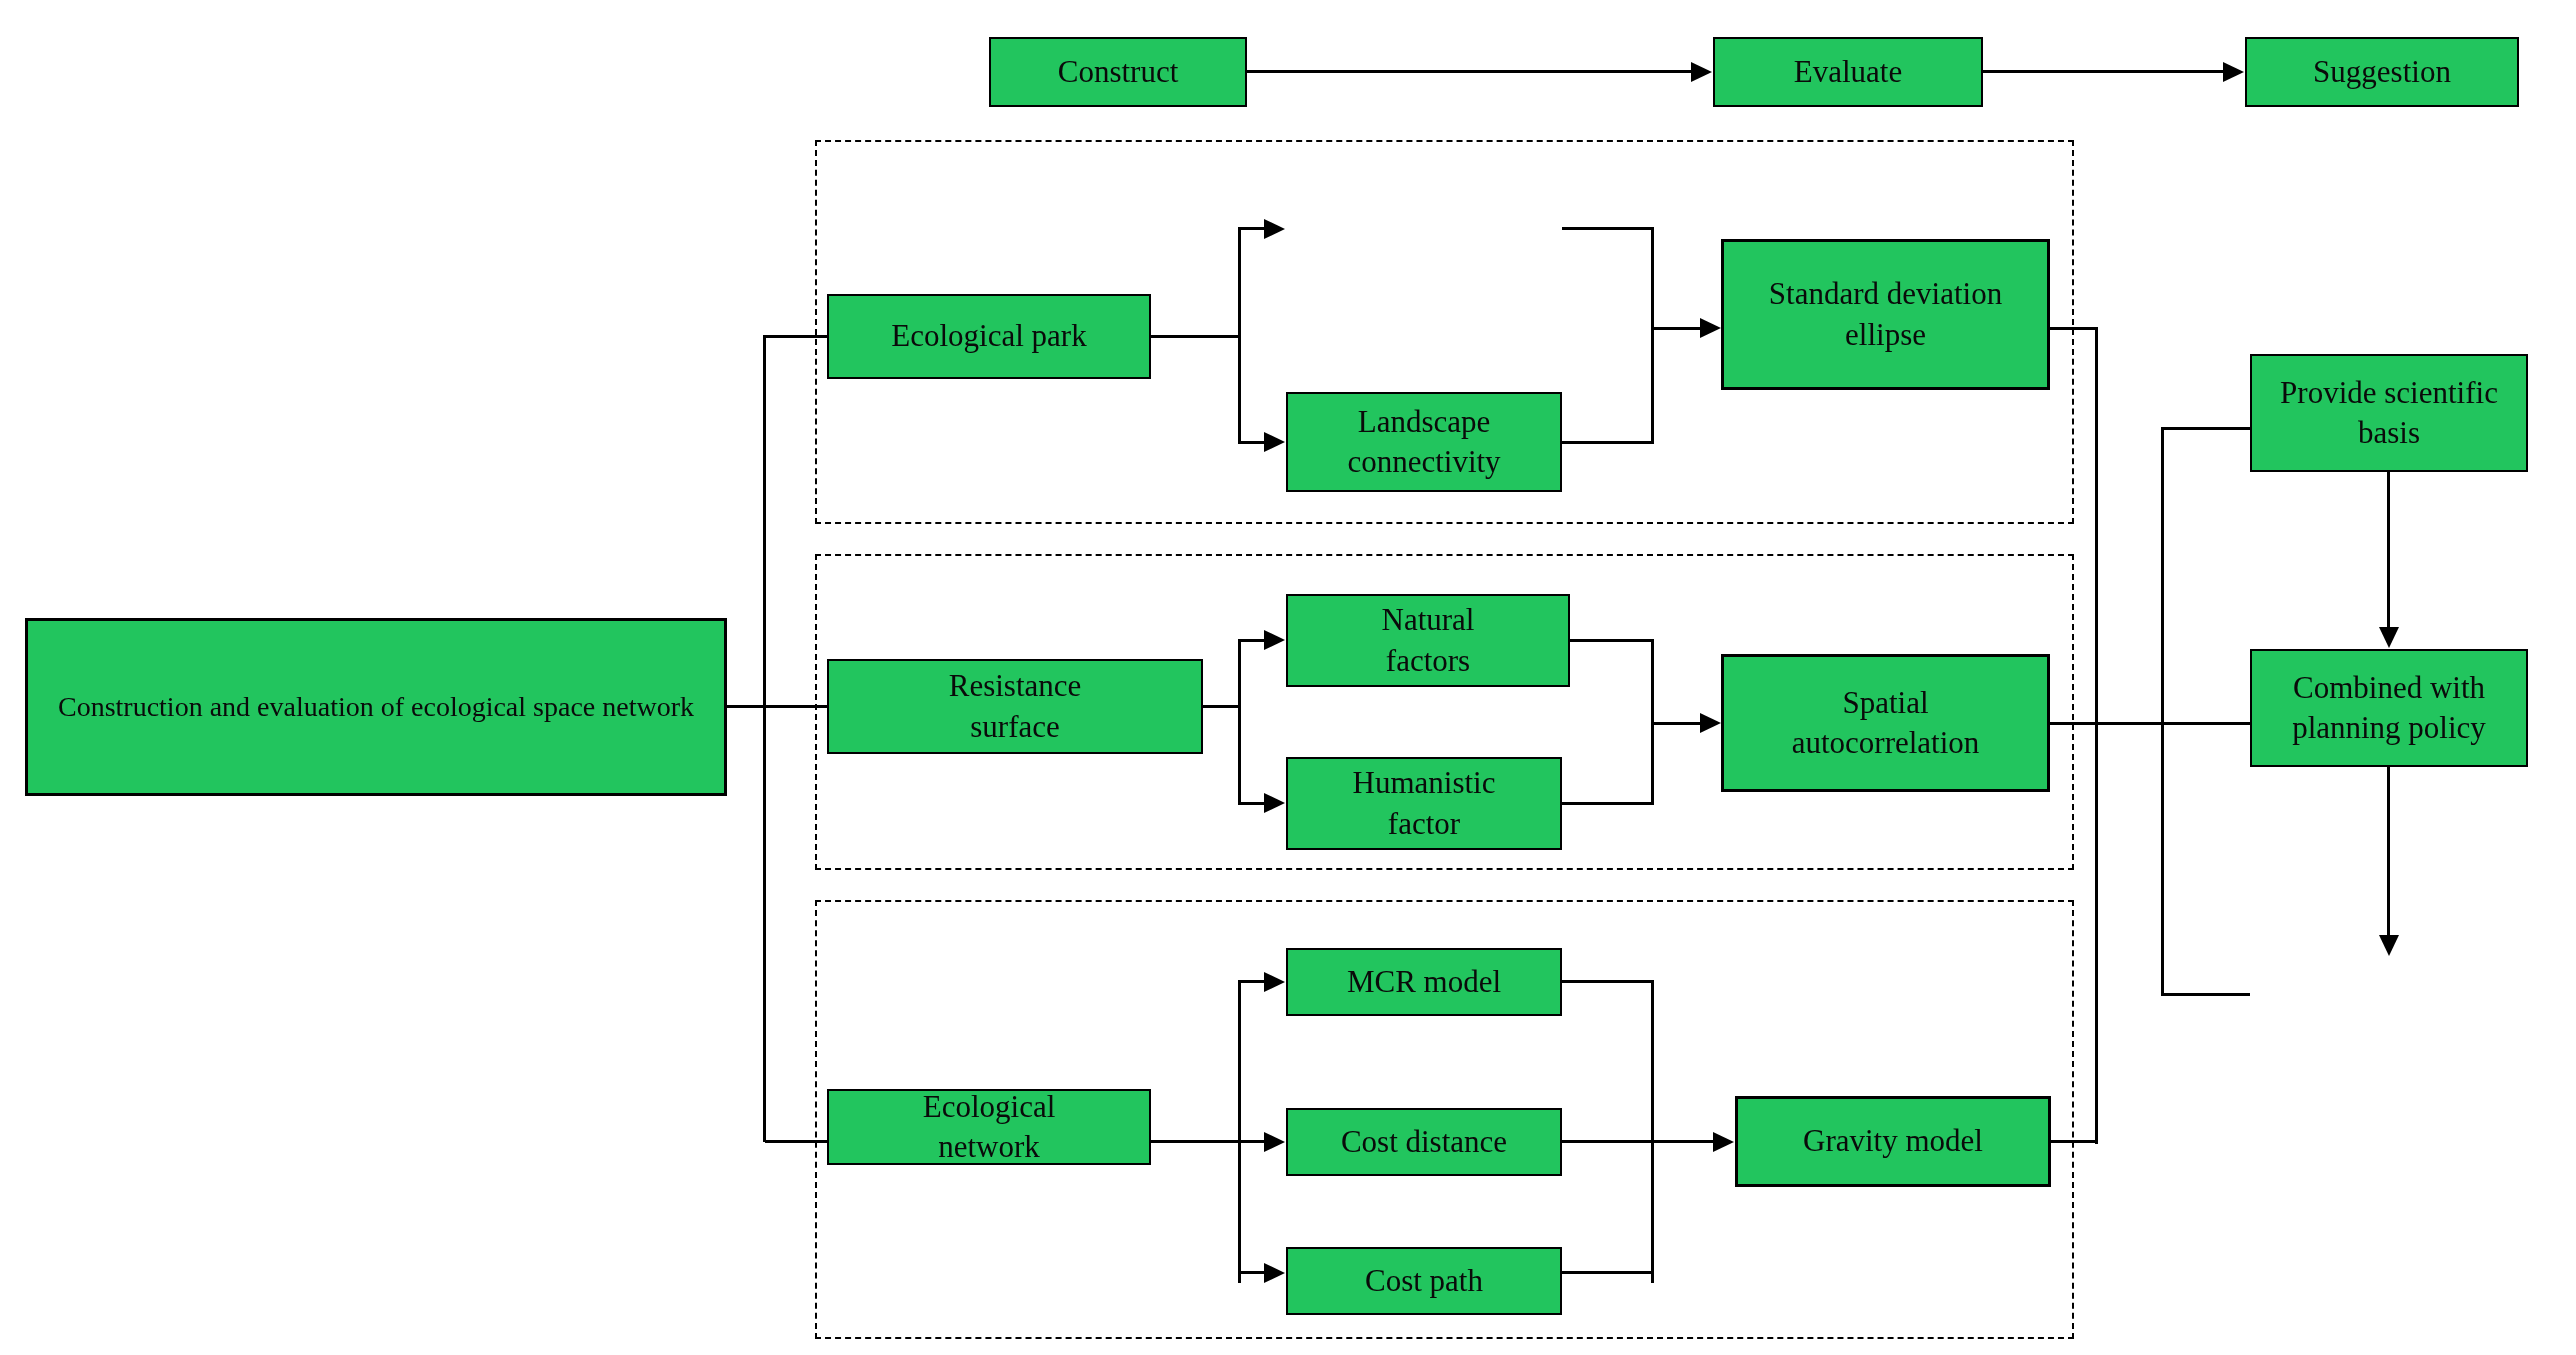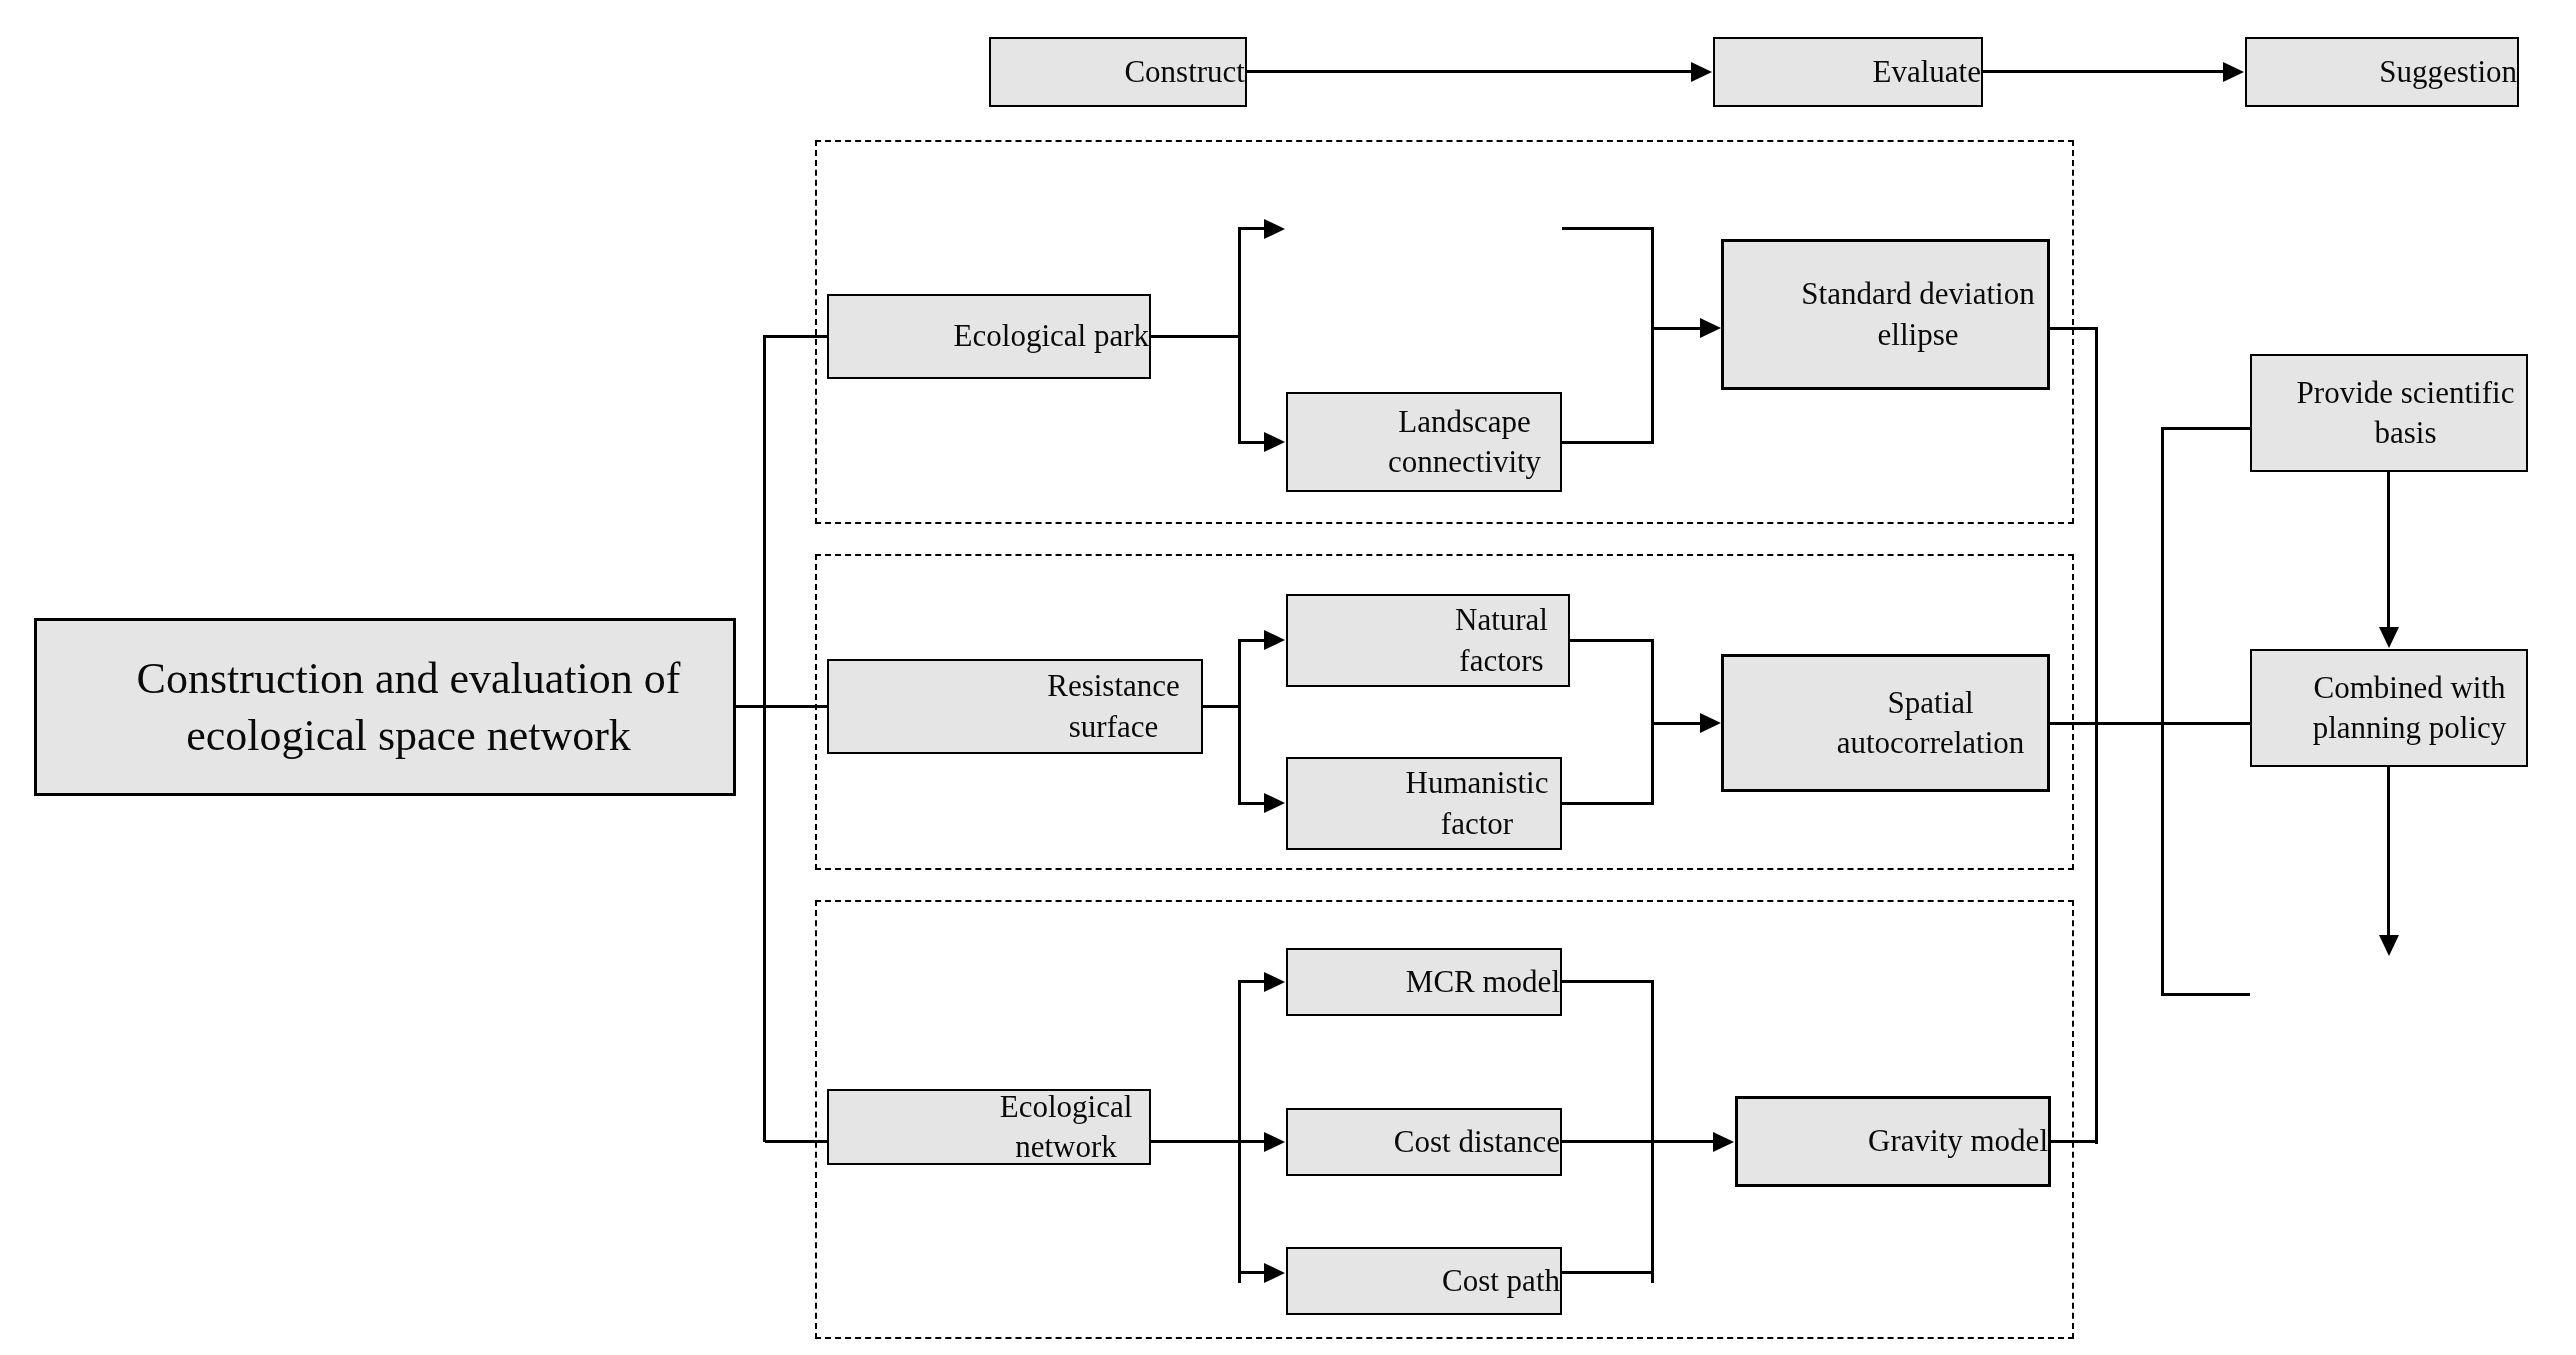--- a/index.html
+++ b/index.html
@@ -6,30 +6,30 @@
   .canvas{
     position:relative;
     width:2576px;height:1355px;
     background:#ffffff;
     font-family:"Liberation Serif","DejaVu Serif",serif;
     color:#0a0a0a;
   }
   .box{
     position:absolute;
     border:2.5px solid #000;
-    background:#e5e5e5;
-    display:flex;align-items:center;justify-content:flex-end;
+    background:#22c55e;
+    display:flex;align-items:center;justify-content:center;
     text-align:center;
     font-size:31px;line-height:1.3;
     box-sizing:border-box;
     z-index:3;
   }
   .box .label{display:inline-block;}
   .box.thick{border-width:3.3px;}
-  .root{font-size:44px;margin-left:9px;}
+  .root{font-size:28px;}
   .dashed{
     position:absolute;
     border:2.5px dashed #000;
     box-sizing:border-box;
     z-index:1;
     background:transparent;
   }
   .hl,.vl{position:absolute;background:#000;z-index:2;}
   .hl{height:2.5px;}
   .vl{width:2.5px;}

